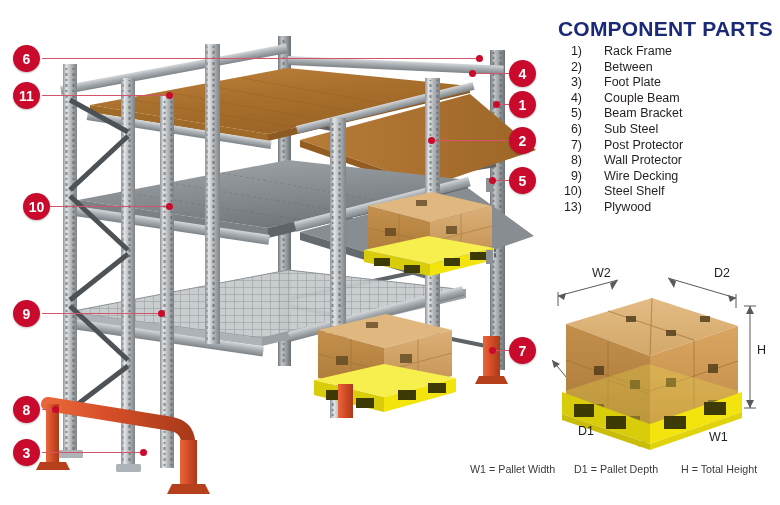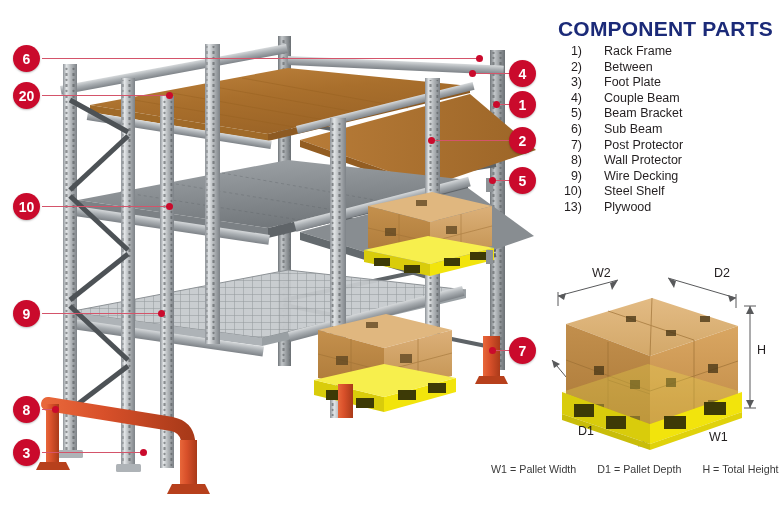--- a/index.html
+++ b/index.html
@@ -15,21 +15,21 @@
 
   #parts-list{position:absolute;left:556px;top:44px;width:215px;}
   .part-row{position:relative;height:15.6px;font-size:12.5px;color:#231f20;}
   .part-num{position:absolute;left:0;width:26px;text-align:right;}
   .part-label{position:absolute;left:48px;white-space:nowrap;}
 
   
   #legend{position:absolute;left:470px;top:461px;width:305px;font-size:10.7px;
           color:#3a3a3a;}
   .leg-row{display:flex;height:15px;align-items:center;}
-  .leg-cell{white-space:nowrap;margin-left:21px;}
+  .leg-cell{white-space:nowrap;}
   .leg-c1{width:105px;} .leg-c2{width:108px;} .leg-c3{width:95px;}
 
   
   .marker{position:absolute;width:27px;height:27px;border-radius:50%;
           background:#ca0a2c;color:#fff;font-weight:bold;font-size:14px;
           display:flex;align-items:center;justify-content:center;
           box-shadow:0 1px 2px rgba(0,0,0,.25);z-index:40;}
   .lead{position:absolute;height:1.3px;background:#d4546a;z-index:30;}
   .dot{position:absolute;width:7px;height:7px;border-radius:50%;
        background:#ca0a2c;z-index:31;}
@@ -278,26 +278,26 @@
 
   <div class="lead" style="left:42px;top:58px;width:438px;"></div>
   <div class="dot" style="left:476px;top:55px;"></div>
   <div class="marker nosel" style="left:13px;top:45px;">
       <span>6</span>
     </div>
 
   <div class="lead" style="left:42px;top:95px;width:128px;"></div>
   <div class="dot" style="left:166px;top:92px;"></div>
   <div class="marker nosel" style="left:13px;top:82px;">
-      <span>20</span>
+      <span>11</span>
     </div>
 
   <div class="lead" style="left:42px;top:206px;width:128px;"></div>
   <div class="dot" style="left:166px;top:203px;"></div>
-  <div class="marker nosel" style="left:13px;top:193px;">
+  <div class="marker nosel" style="left:23px;top:193px;">
       <span>10</span>
     </div>
 
   <div class="lead" style="left:42px;top:313px;width:120px;"></div>
   <div class="dot" style="left:158px;top:310px;"></div>
   <div class="marker nosel" style="left:13px;top:300px;">
       <span>9</span>
     </div>
 
   <div class="lead" style="left:42px;top:409px;width:14px;"></div>
@@ -360,21 +360,21 @@
     <div class="part-row">
       <span class="part-num">4)</span>
       <span class="part-label">Couple Beam</span>
     </div>
     <div class="part-row">
       <span class="part-num">5)</span>
       <span class="part-label">Beam Bracket</span>
     </div>
     <div class="part-row">
       <span class="part-num">6)</span>
-      <span class="part-label">Sub Beam</span>
+      <span class="part-label">Sub Steel</span>
     </div>
     <div class="part-row">
       <span class="part-num">7)</span>
       <span class="part-label">Post Protector</span>
     </div>
     <div class="part-row">
       <span class="part-num">8)</span>
       <span class="part-label">Wall Protector</span>
     </div>
     <div class="part-row">

